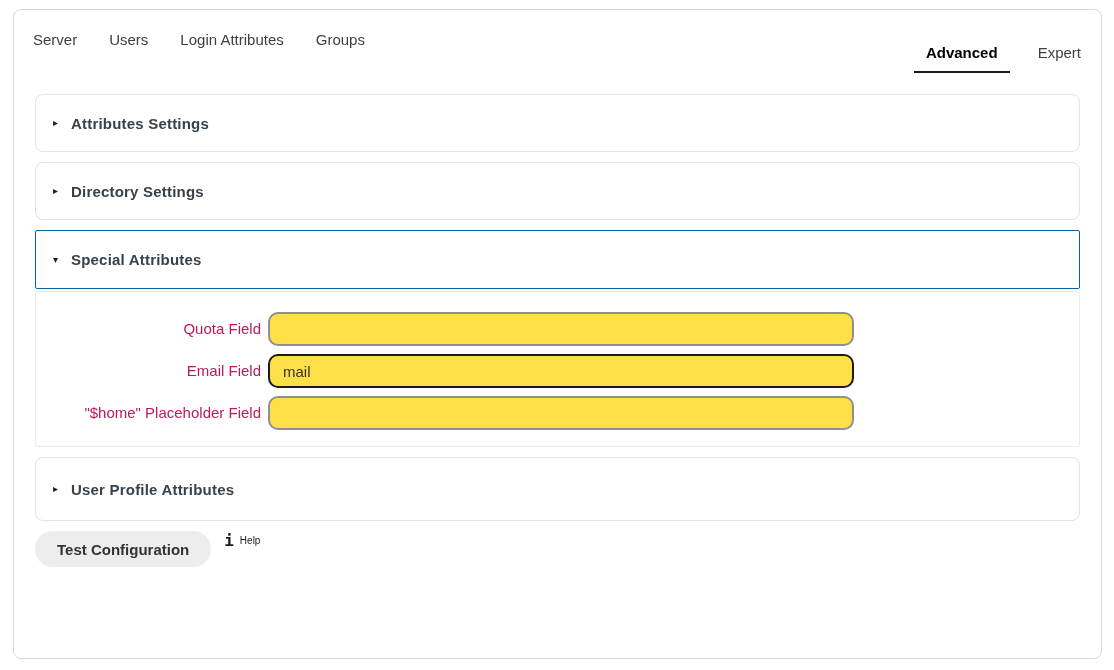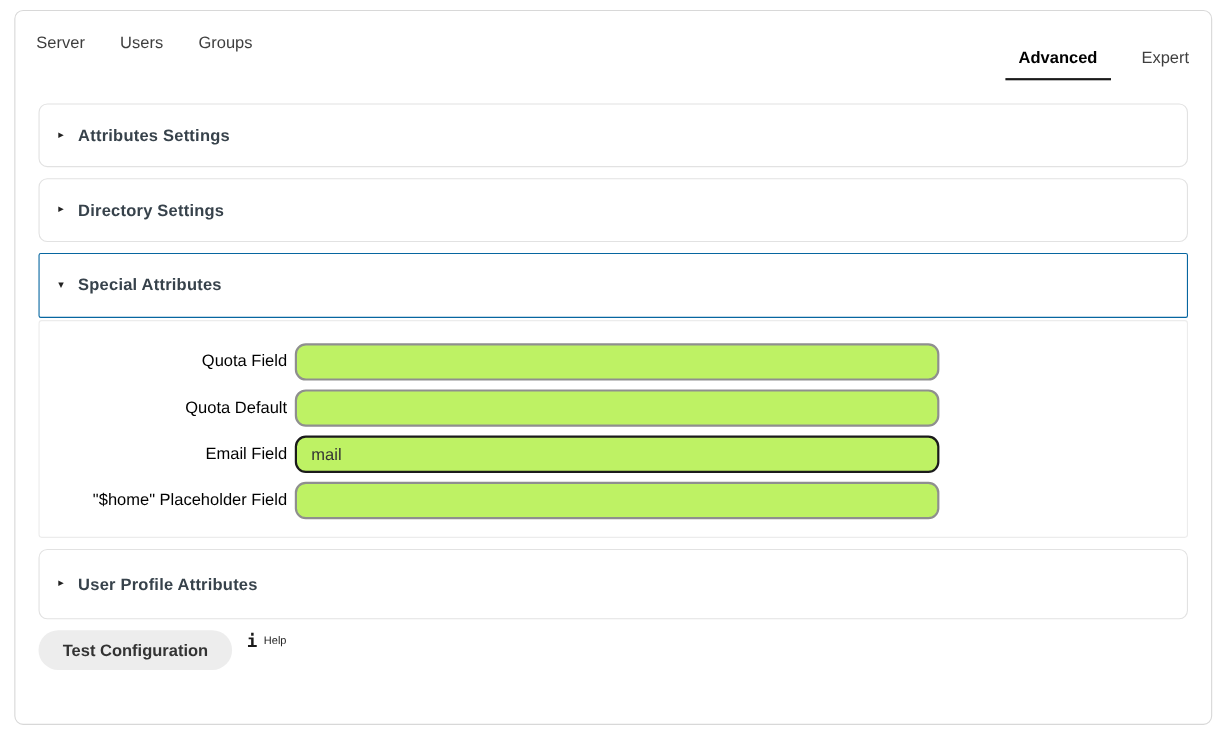--- a/index.html
+++ b/index.html
@@ -85,35 +85,35 @@
     display: flex;
     align-items: center;
     margin-bottom: 8px;
     padding-left: 25px;
   }
   .field-label {
     width: 200px;
     flex: none;
     text-align: right;
     font-size: 15px;
-    color: #000000;
+    color: #be185d;
     line-height: 20px;
     margin-right: 7px;
   }
   .field-input {
     width: 586px;
     height: 34px;
     flex: none;
     border: 2px solid #8f8f8f;
     border-radius: 10px;
     padding: 0 13px;
     font-size: 15px;
     font-family: "Liberation Sans", sans-serif;
     color: #333;
-    background: #bef264;
+    background: #fde047;
     outline: none;
   }
   .field-input.filled { border-color: #1b1b1b; }
   
   .footer-row {
     display: flex;
     align-items: flex-start;
     margin: 10px 0 0 5px;
   }
   .test-btn {
@@ -145,20 +145,21 @@
 </style>
 </head>
 <body>
 
 <div class="container">
 
   <div class="tabbar">
     <div class="tabs-left">
       <div class="tab">Server</div>
       <div class="tab">Users</div>
+      <div class="tab">Login Attributes</div>
       <div class="tab">Groups</div>
     </div>
     <div class="tabs-right">
       <div class="tab active">Advanced</div>
       <div class="tab">Expert</div>
     </div>
   </div>
 
   <div class="section">
     <div class="section-header">
@@ -179,24 +180,20 @@
       <span class="caret">▾</span>
       <span class="section-title">Special Attributes</span>
     </div>
     <div class="section-content">
 
       <div class="field-row">
         <label class="field-label">Quota Field</label>
         <input class="field-input" type="text" value="" style="">
       </div>
 
-      <div class="field-row">
-        <label class="field-label">Quota Default</label>
-        <input class="field-input" type="text" value="" style="">
-      </div>
 
       <div class="field-row">
         <label class="field-label">Email Field</label>
         <input class="field-input filled" type="text" value="mail" style="">
       </div>
 
 
       <div class="field-row" style="margin-bottom:0">
         <label class="field-label">"$home" Placeholder Field</label>
         <input class="field-input" type="text" value="" style="">

